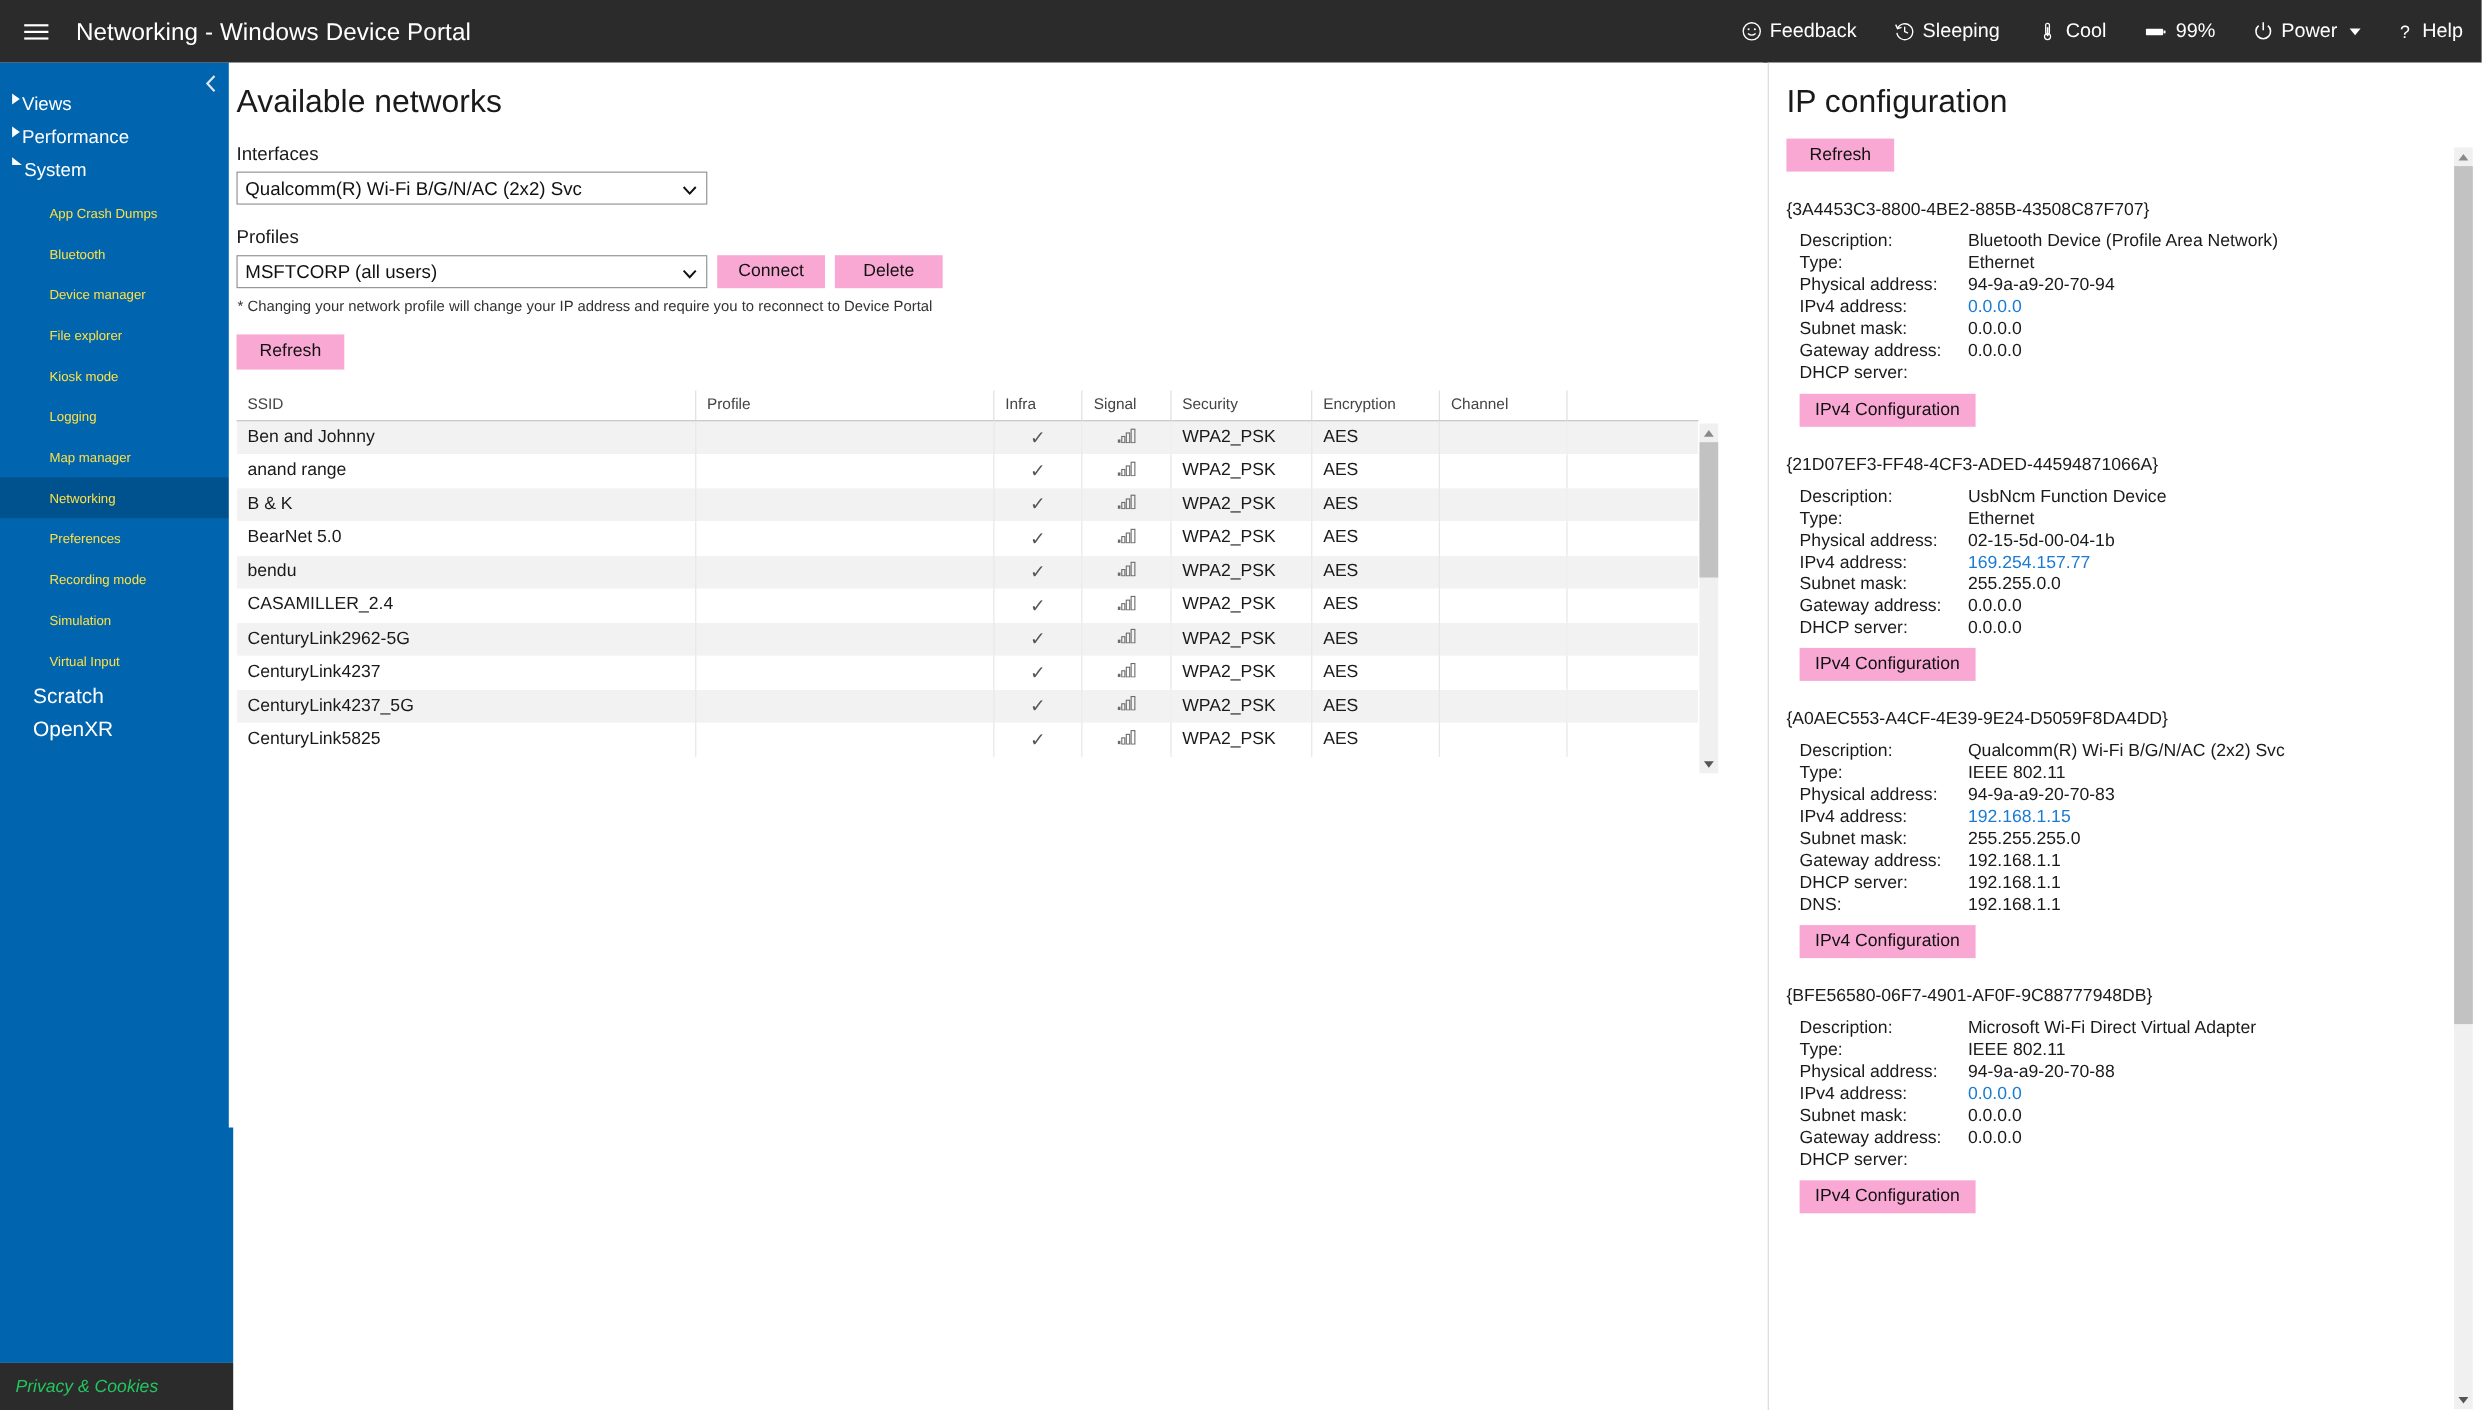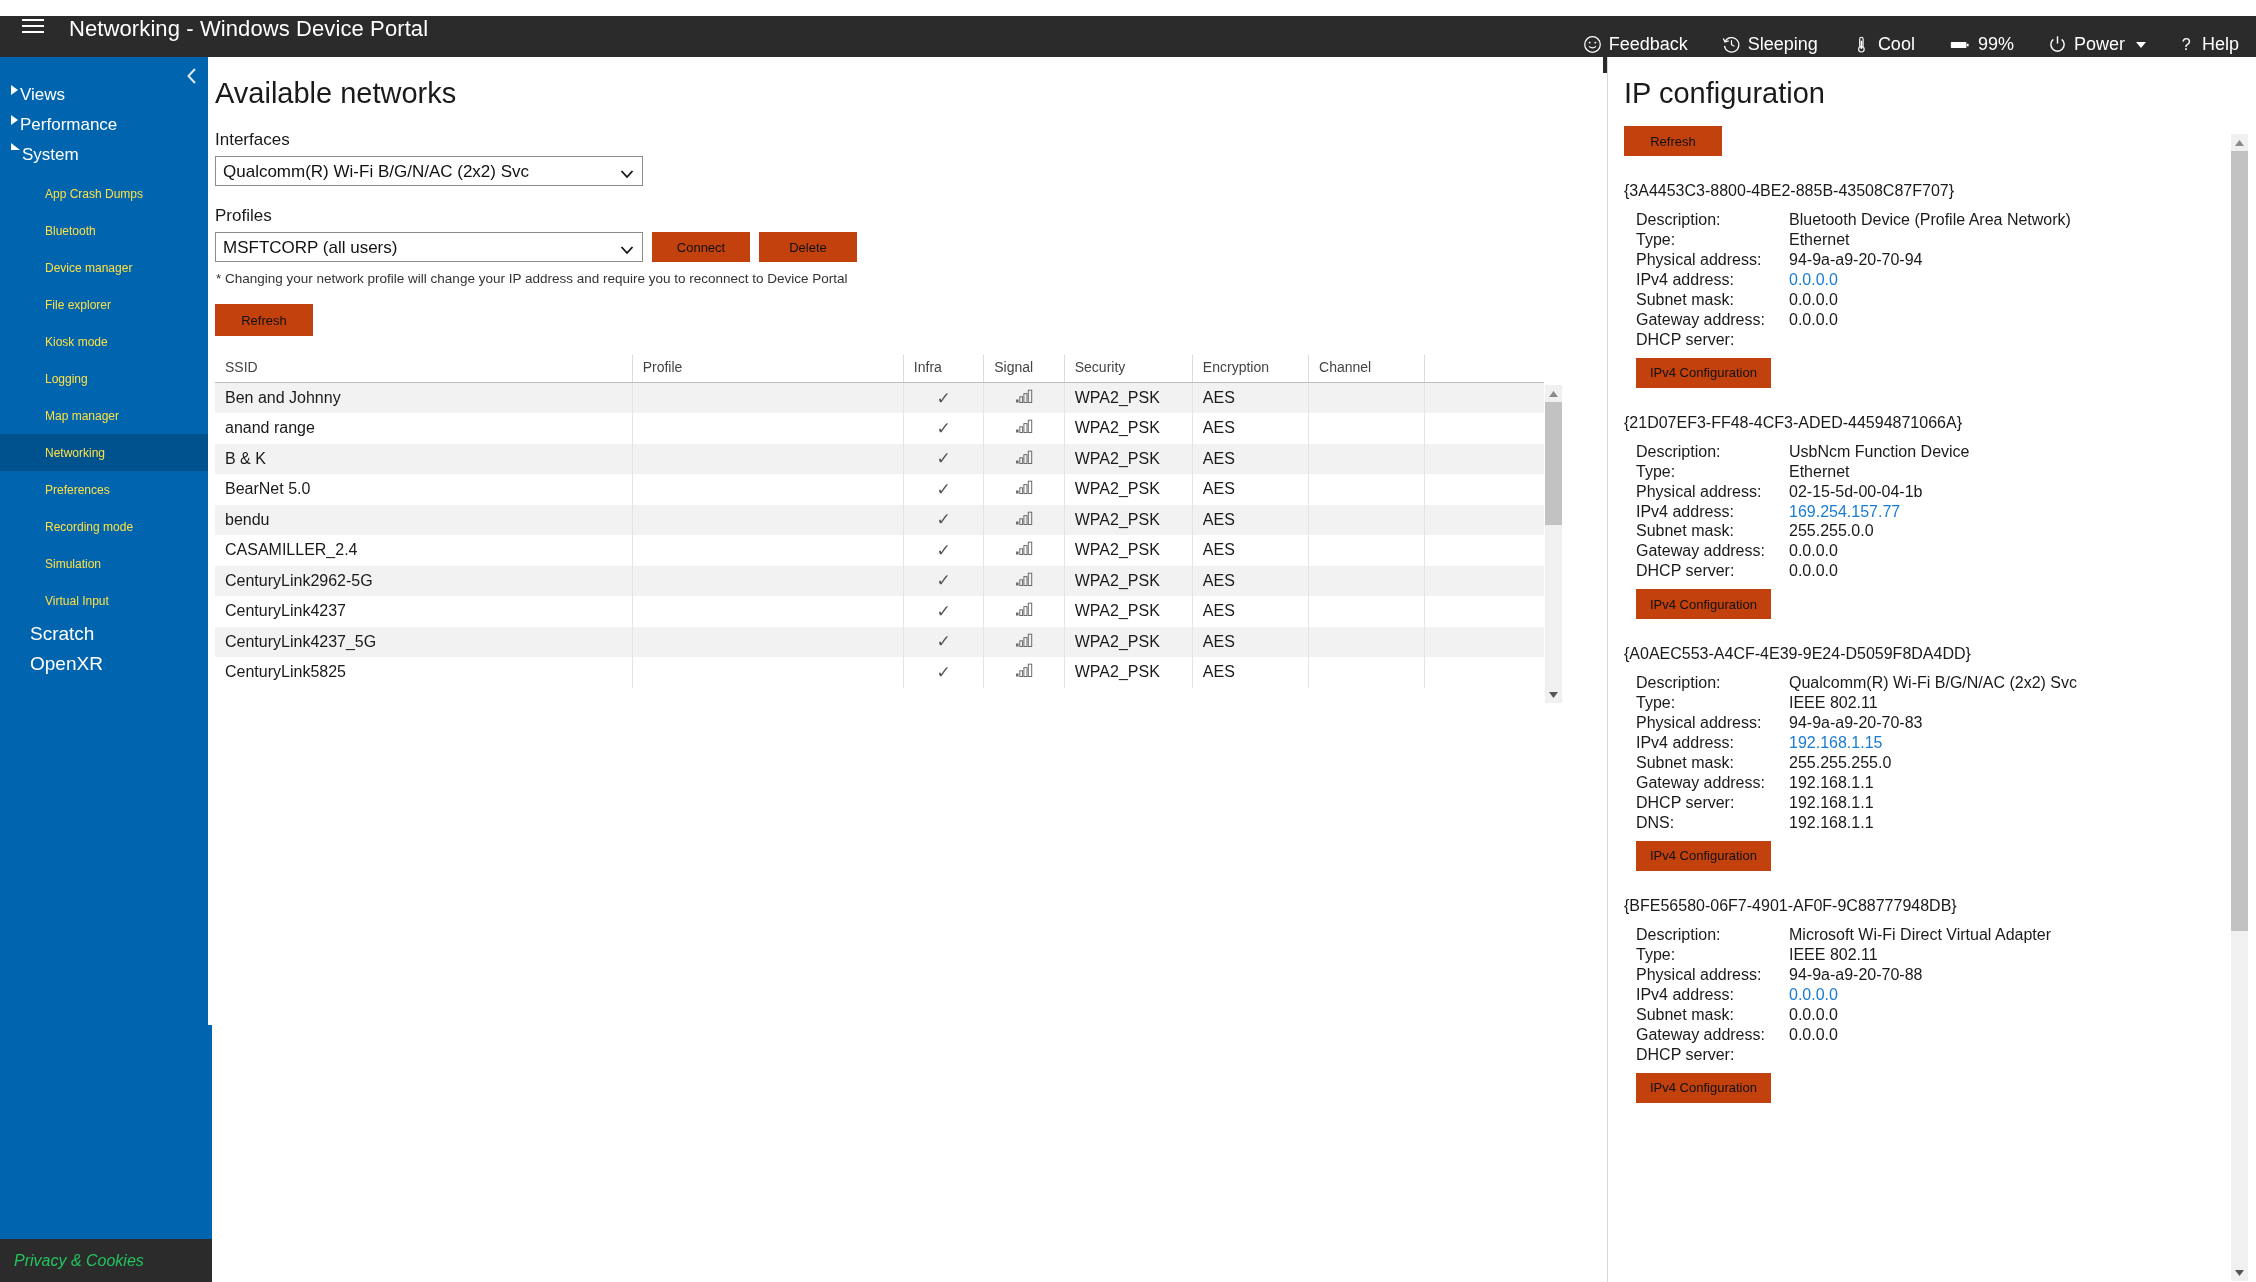--- a/index.html
+++ b/index.html
@@ -5,24 +5,24 @@
   * { box-sizing: border-box; margin: 0; padding: 0; }
   html, body {
     width: 2256px; height: 1282px;
     font-family: "Liberation Sans", sans-serif;
     background: #ffffff;
     overflow: hidden;
   }
 
   
   .topbar {
-    position: absolute; top: 16px; left: 0;
+    position: absolute; top: 0; left: 0;
     width: 2256px; height: 57px;
     background: #2b2b2b;
-    display: flex; align-items: flex-start;
+    display: flex; align-items: center;
     color: #ffffff;
   }
   .hamburger {
     width: 28px; height: 20px;
     margin-left: 19px; margin-right: 22px;
     display: flex; flex-direction: column; justify-content: space-between;
     padding: 3px 3px;
     cursor: pointer;
   }
   .hamburger i { display: block; height: 2px; background: #ffffff; width: 100%; }
@@ -121,23 +121,23 @@
     background: #ffffff;
     -webkit-appearance: none; appearance: none;
     cursor: pointer;
   }
   .sel-chev {
     position: absolute; right: 9px; top: 9px;
     pointer-events: none;
   }
   .row-profiles { display: flex; align-items: center; gap: 9px; margin-top: 0; }
   .btn {
-    background: #c2410c; border: none;
+    background: #f9a8d4; border: none;
     font-family: "Liberation Sans", sans-serif;
-    font-size: 13px; color: #111111;
+    font-size: 16px; color: #111111;
     height: 30px; padding: 0 18px;
     cursor: pointer; border-radius: 0;
   }
   .btn-wide { min-width: 98px; }
   .note { font-size: 13.5px; color: #333333; margin: 9px 0 0 8px; }
   .btn-refresh-main { margin: 18px 0 0 7px; width: 98px; height: 32px; }
 
   
   .table-area {
     position: relative;

